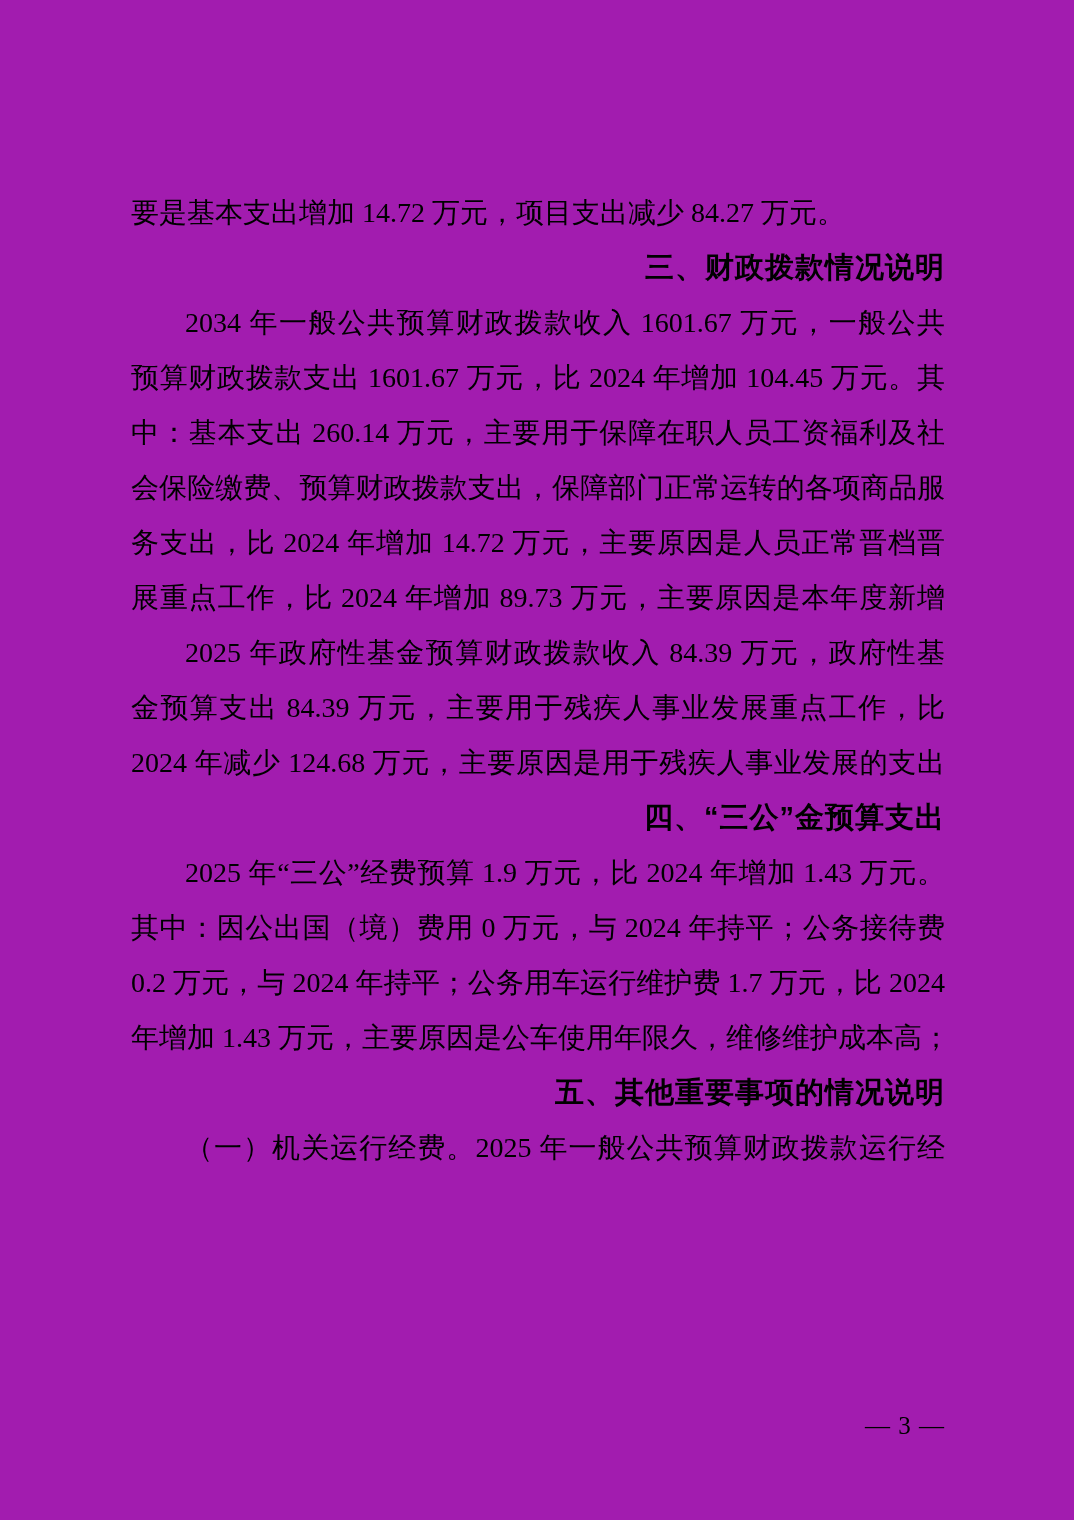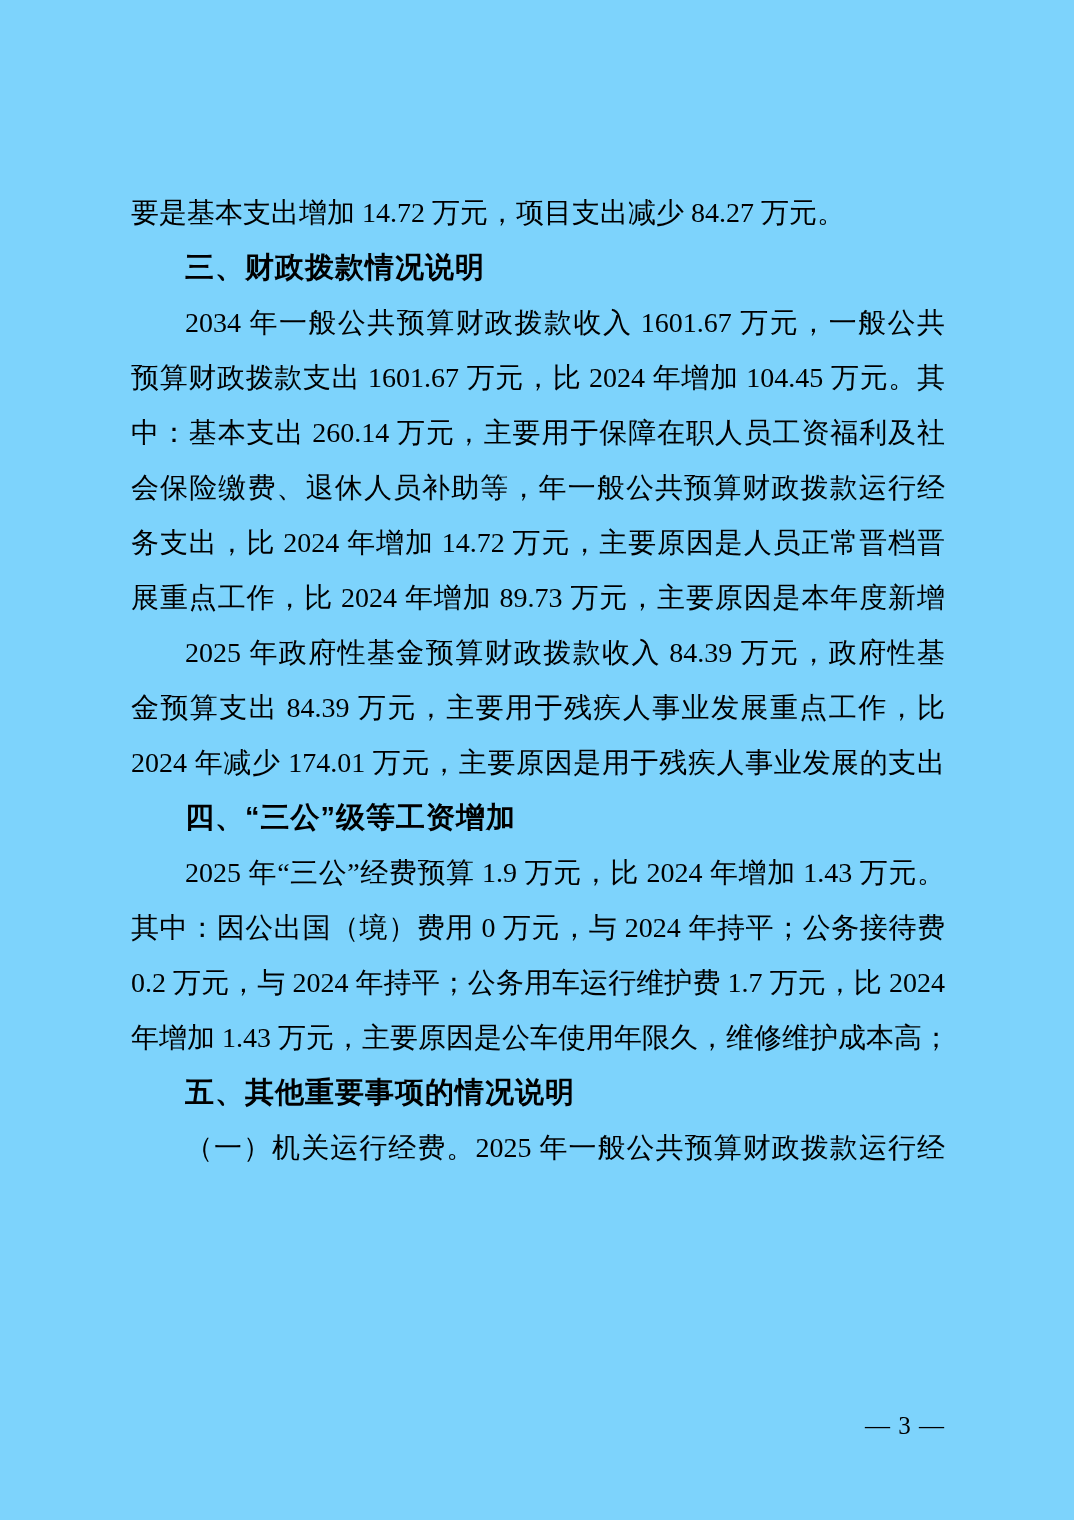--- a/index.html
+++ b/index.html
@@ -13,21 +13,21 @@
     position: relative;
     font-family: "Liberation Serif", "DejaVu Serif", serif;
     color: #000000;
     overflow: hidden;
   }
   .page {
     position: absolute;
     left: 0; top: 0;
     width: 1074px;
     height: 1520px;
-    background: #7dd3fc;
+    background: #a21caf;
   }
   .content {
     position: absolute;
     left: 131px;
     top: 185px;
     width: 814px;
   }
   .line {
     height: 55px;
     line-height: 55px;
@@ -51,20 +51,21 @@
   .line.plain {
     text-align: left;
   }
   
   .line.heading {
     padding-left: 54px;
     font-family: "Liberation Sans", "DejaVu Sans", sans-serif;
     font-weight: 700;
     font-size: 29px;
     letter-spacing: 1px;
+    text-align: right;
   }
   .page-number {
     position: absolute;
     left: 131px;
     top: 1410px;
     width: 814px;
     height: 32px;
     line-height: 32px;
     text-align: right;
     font-size: 25px;
@@ -75,27 +76,27 @@
 </head>
 <body>
 
 <div class="page">
   <main class="content">
       <div class="line plain">要是基本支出增加 14.72 万元，项目支出减少 84.27 万元。</div>
       <div class="line heading">三、财政拨款情况说明</div>
       <div class="line first">2034 年一般公共预算财政拨款收入 1601.67 万元，一般公共</div>
       <div class="line full">预算财政拨款支出 1601.67 万元，比 2024 年增加 104.45 万元。其</div>
       <div class="line full">中：基本支出 260.14 万元，主要用于保障在职人员工资福利及社</div>
-      <div class="line full">会保险缴费、退休人员补助等，年一般公共预算财政拨款运行经</div>
+      <div class="line full">会保险缴费、预算财政拨款支出，保障部门正常运转的各项商品服</div>
       <div class="line full">务支出，比 2024 年增加 14.72 万元，主要原因是人员正常晋档晋</div>
       <div class="line full">展重点工作，比 2024 年增加 89.73 万元，主要原因是本年度新增</div>
       <div class="line first">2025 年政府性基金预算财政拨款收入 84.39 万元，政府性基</div>
       <div class="line full">金预算支出 84.39 万元，主要用于残疾人事业发展重点工作，比</div>
-      <div class="line full">2024 年减少 174.01 万元，主要原因是用于残疾人事业发展的支出</div>
-      <div class="line heading">四、“三公”级等工资增加</div>
+      <div class="line full">2024 年减少 124.68 万元，主要原因是用于残疾人事业发展的支出</div>
+      <div class="line heading">四、“三公”金预算支出</div>
       <div class="line first">2025 年“三公”经费预算 1.9 万元，比 2024 年增加 1.43 万元。</div>
       <div class="line full">其中：因公出国（境）费用 0 万元，与 2024 年持平；公务接待费</div>
       <div class="line full">0.2 万元，与 2024 年持平；公务用车运行维护费 1.7 万元，比 2024</div>
       <div class="line full">年增加 1.43 万元，主要原因是公车使用年限久，维修维护成本高；</div>
       <div class="line heading">五、其他重要事项的情况说明</div>
       <div class="line first">（一）机关运行经费。2025 年一般公共预算财政拨款运行经</div>
     </main>
   <div class="page-number">— 3 —</div>
 </div>
 

